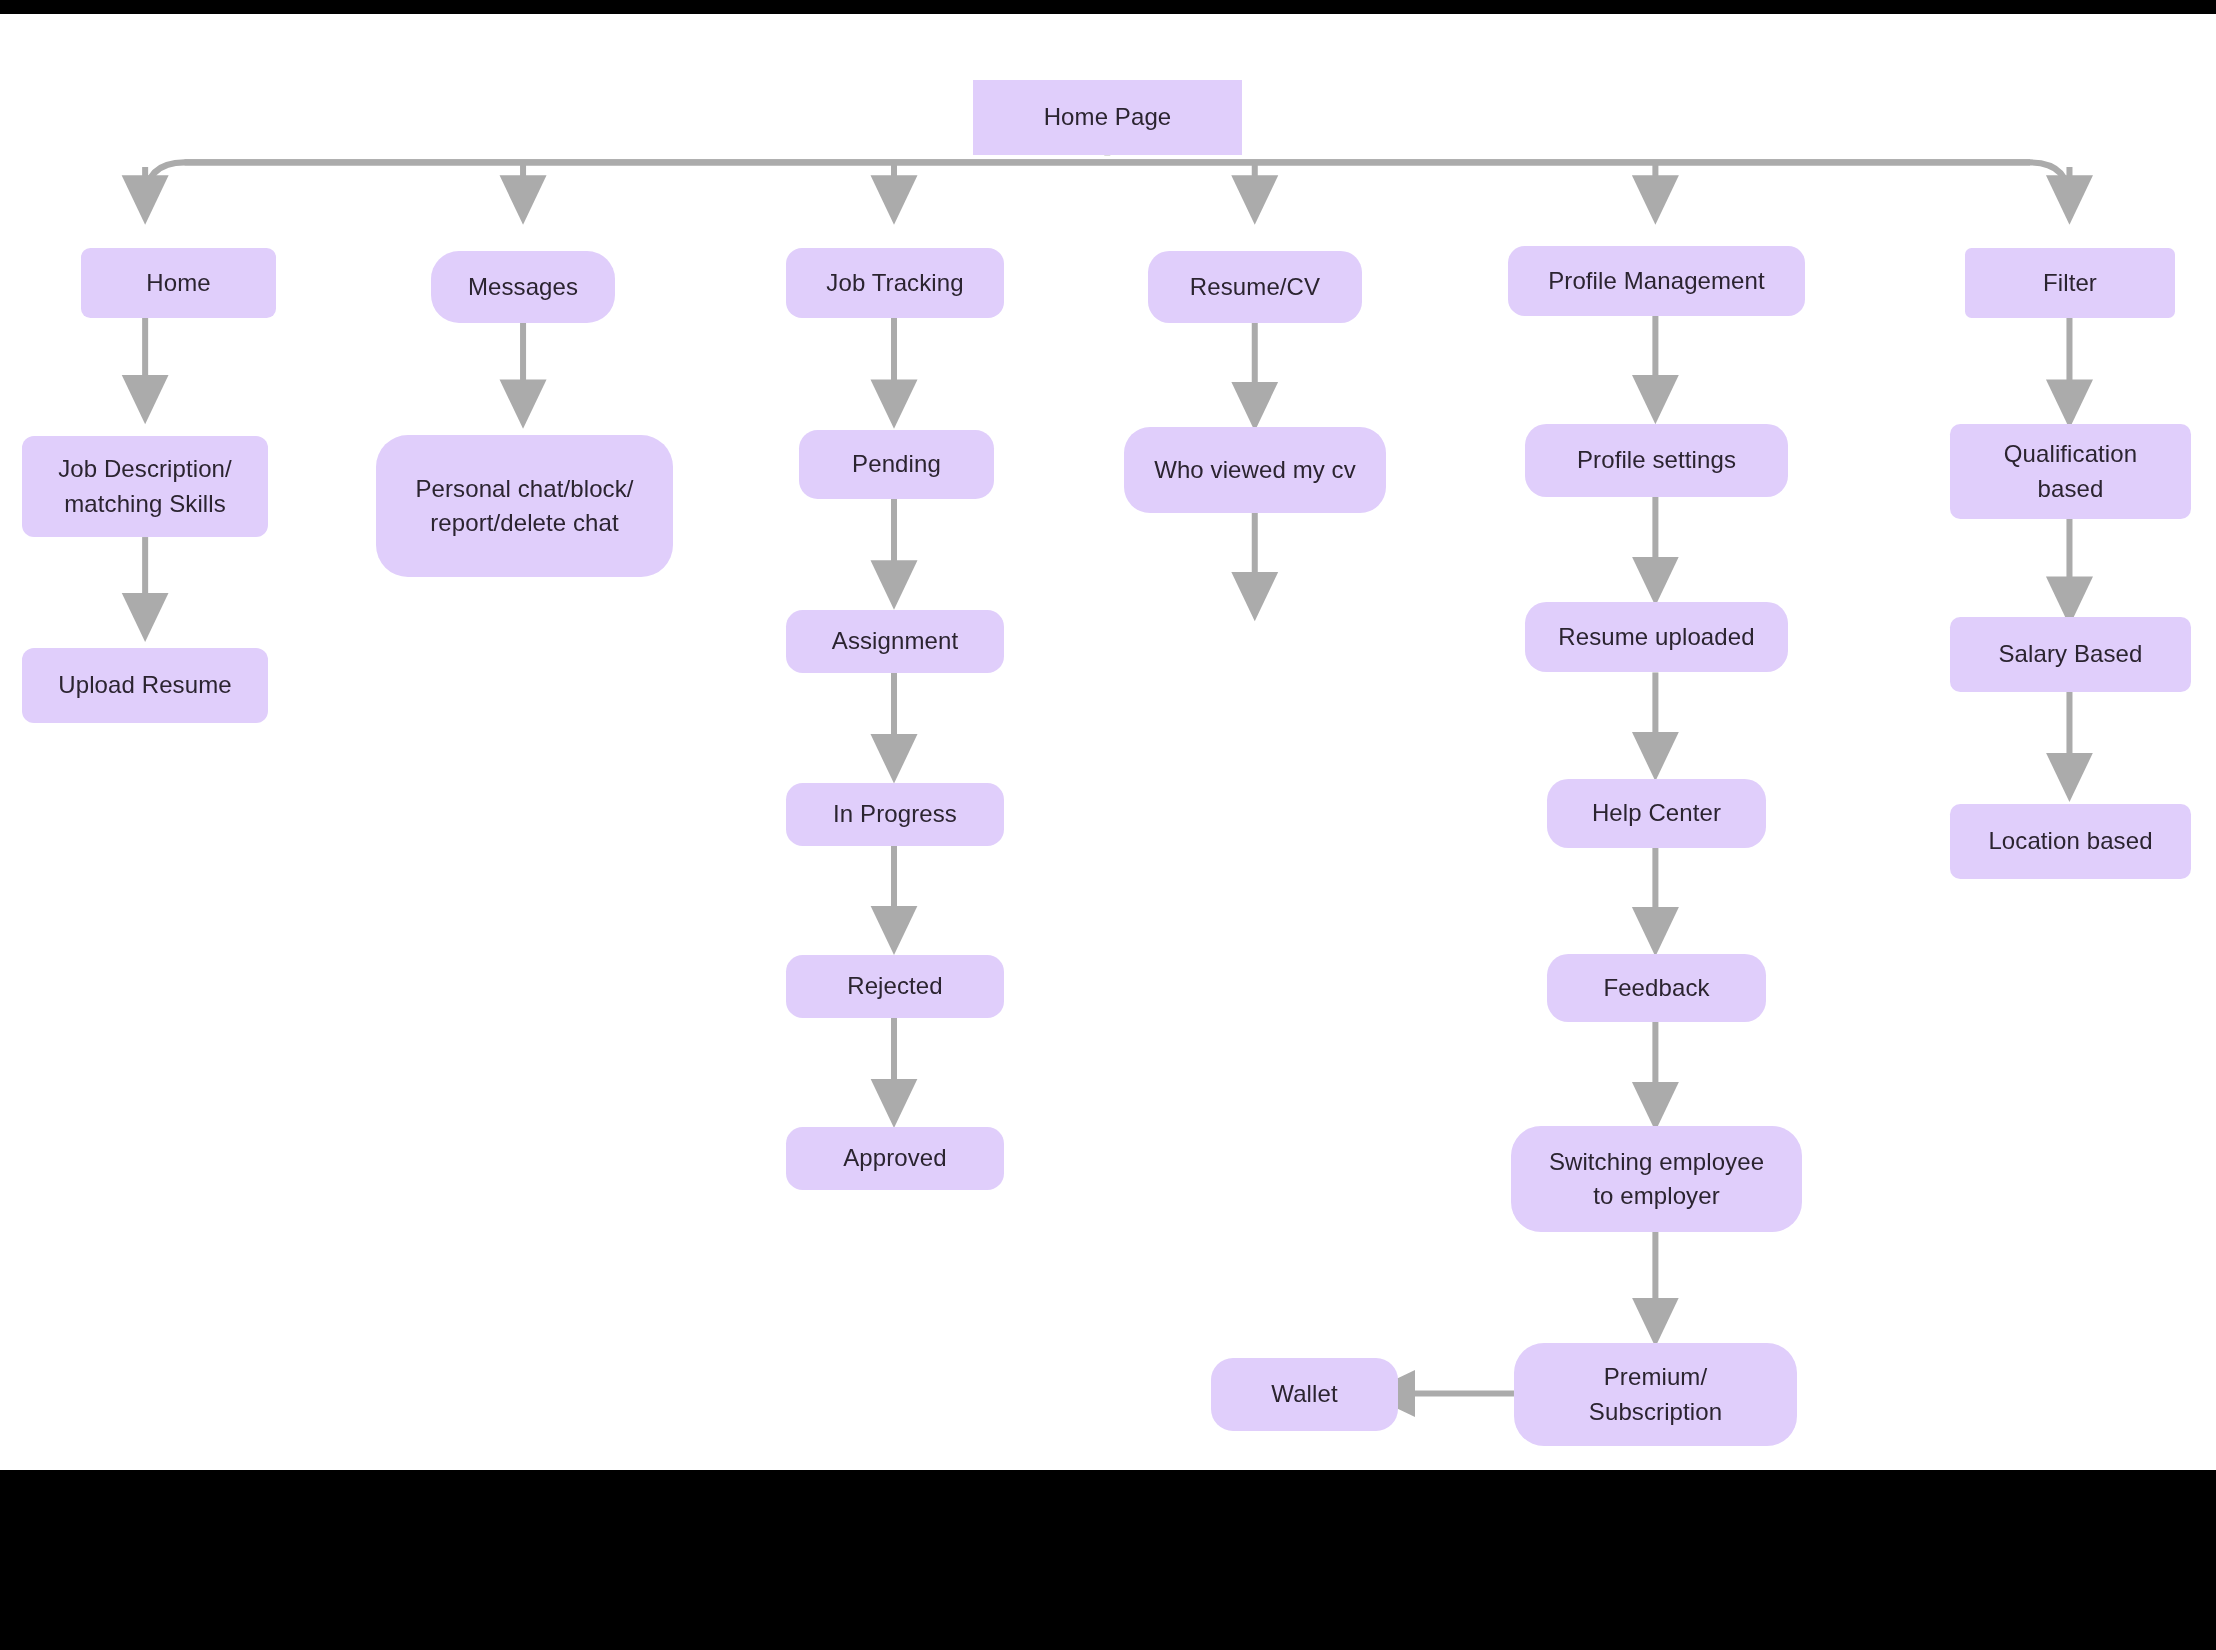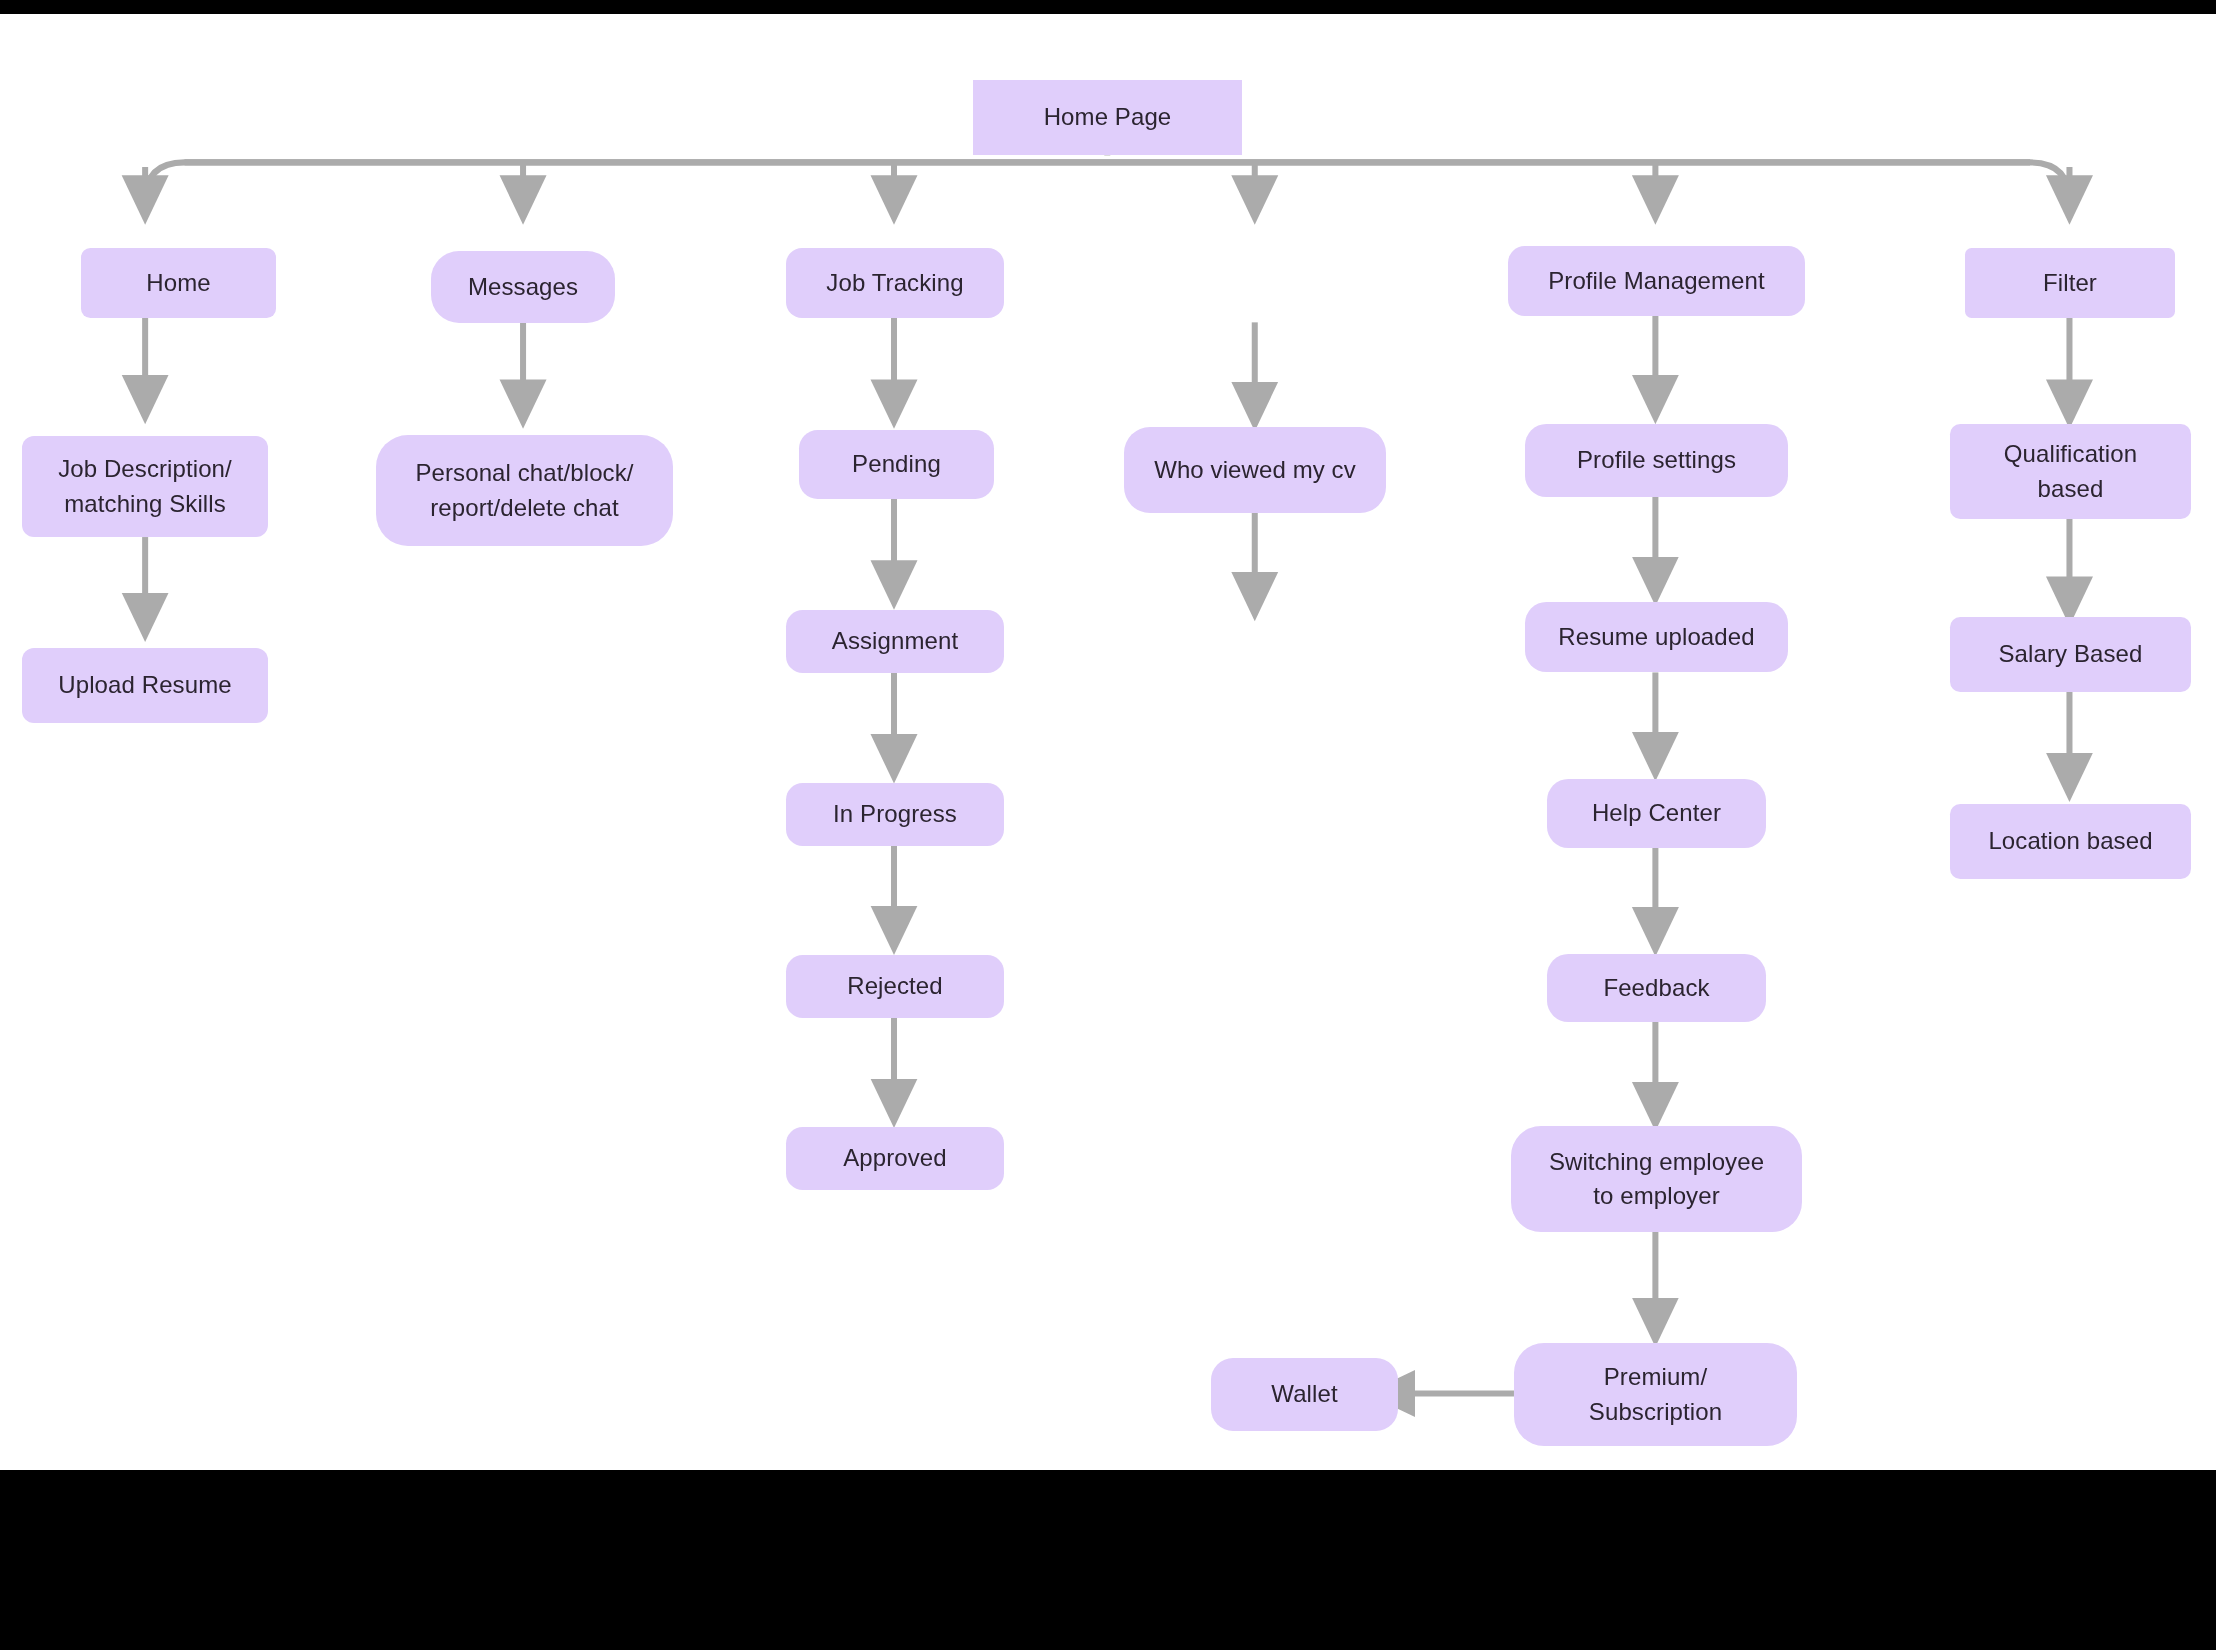--- a/index.html
+++ b/index.html
@@ -102,30 +102,31 @@
     </svg>
 
     <div class="node" style="left:973px; top:32px; width:269px; height:75px; border-radius:0;margin-top:34px;">Home Page</div>
 
     <div class="node" style="left:48px; top:234px; width:195px; height:70px; border-radius:9.3px;margin-left:33px;">Home</div>
     <div class="node" style="left:22px; top:422px; width:246px; height:101px; border-radius:12px;">Job Description/
 matching Skills</div>
     <div class="node" style="left:22px; top:634px; width:246px; height:75px; border-radius:12px;">Upload Resume</div>
 
     <div class="node" style="left:431px; top:237px; width:184px; height:72px; border-radius:28px;">Messages</div>
-    <div class="node" style="left:376px; top:421px; width:297px; height:111px; border-radius:32px;">Personal chat/block/
+    <div class="node" style="left:376px; top:421px; width:297px; height:142px; border-radius:32px;">Personal chat/block/
 report/delete chat</div>
 
     <div class="node" style="left:786px; top:234px; width:218px; height:70px; border-radius:16px;">Job Tracking</div>
     <div class="node" style="left:799px; top:416px; width:195px; height:69px; border-radius:18.6px;">Pending</div>
     <div class="node" style="left:786px; top:596px; width:218px; height:63px; border-radius:16.7px;">Assignment</div>
     <div class="node" style="left:786px; top:769px; width:218px; height:63px; border-radius:16.7px;">In Progress</div>
     <div class="node" style="left:786px; top:941px; width:218px; height:63px; border-radius:16.7px;">Rejected</div>
     <div class="node" style="left:786px; top:1113px; width:218px; height:63px; border-radius:16.7px;">Approved</div>
 
+    <div class="node" style="left:1148px; top:237px; width:214px; height:72px; border-radius:21.3px;">Resume/CV</div>
     <div class="node" style="left:1124px; top:413px; width:262px; height:86px; border-radius:26px;">Who viewed my cv</div>
 
     <div class="node" style="left:1508px; top:232px; width:297px; height:70px; border-radius:16.7px;">Profile Management</div>
     <div class="node" style="left:1525px; top:410px; width:263px; height:73px; border-radius:21.3px;">Profile settings</div>
     <div class="node" style="left:1525px; top:588px; width:263px; height:70px; border-radius:21.3px;">Resume uploaded</div>
     <div class="node" style="left:1547px; top:765px; width:219px; height:69px; border-radius:21.3px;">Help Center</div>
     <div class="node" style="left:1547px; top:940px; width:219px; height:68px; border-radius:21.3px;">Feedback</div>
     <div class="node" style="left:1511px; top:1112px; width:291px; height:106px; border-radius:30px;">Switching employee
 to employer</div>
     <div class="node" style="left:1514px; top:1329px; width:283px; height:103px; border-radius:30px;">Premium/

